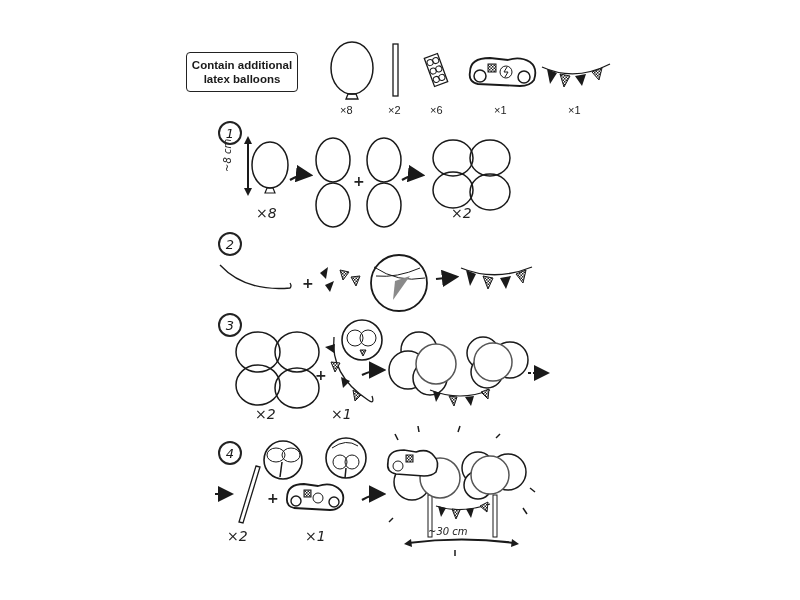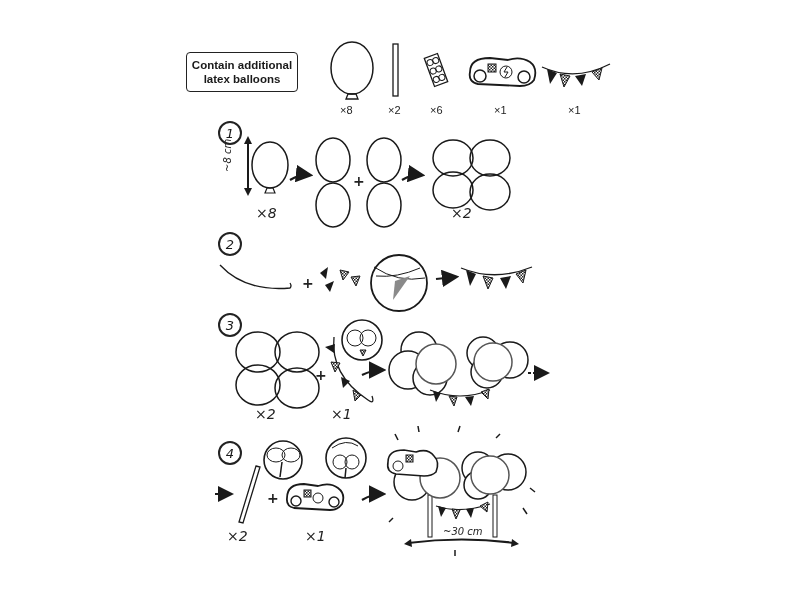--- a/index.html
+++ b/index.html
@@ -230,13 +230,13 @@
 
 <div class="abs stepnum" style="left:218px;top:313px;">3</div>
 <span class="abs hand" style="left:255px;top:406px;">×2</span>
 <span class="abs hand" style="left:315px;top:367px;font-style:normal;font-weight:bold;">+</span>
 <span class="abs hand" style="left:331px;top:406px;">×1</span>
 
 <div class="abs stepnum" style="left:218px;top:441px;">4</div>
 <span class="abs hand" style="left:227px;top:528px;">×2</span>
 <span class="abs hand" style="left:267px;top:490px;font-style:normal;font-weight:bold;">+</span>
 <span class="abs hand" style="left:305px;top:528px;">×1</span>
-<span class="abs dimlabel" style="left:443px;top:526px;">~30 cm</span>
+<span class="abs dimlabel" style="left:428px;top:526px;">~30 cm</span>
 
 </body></html>

